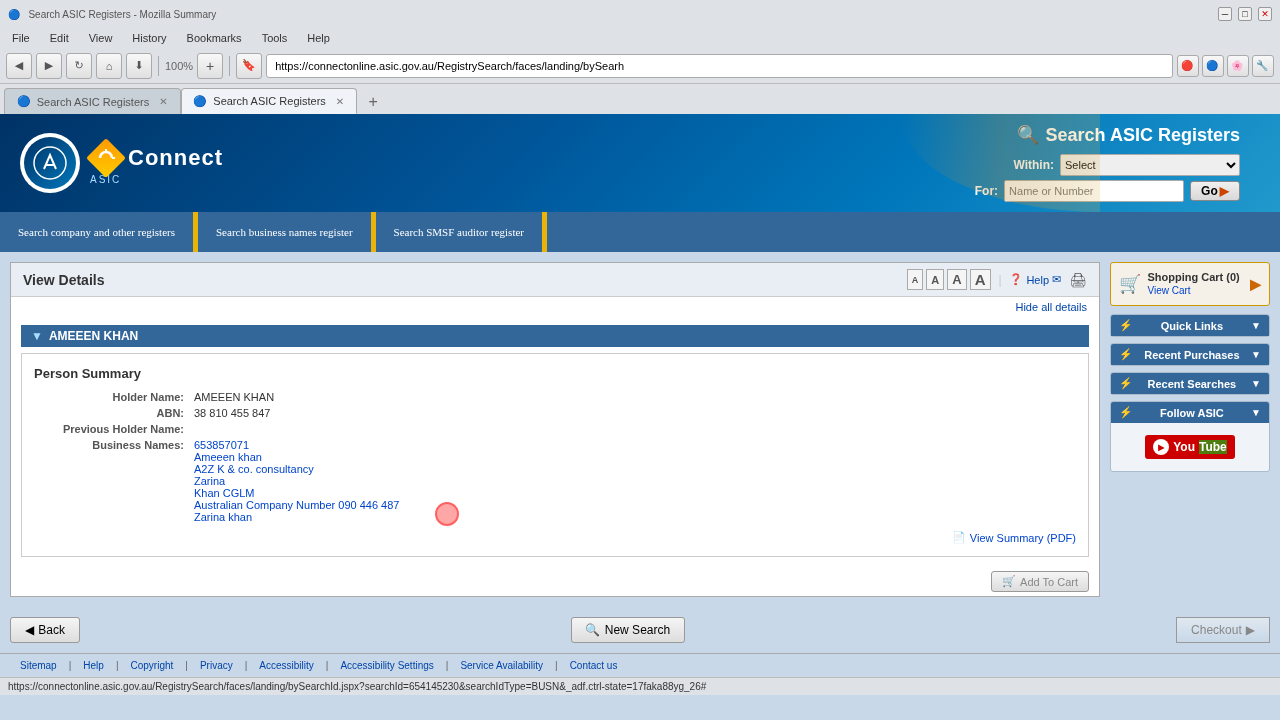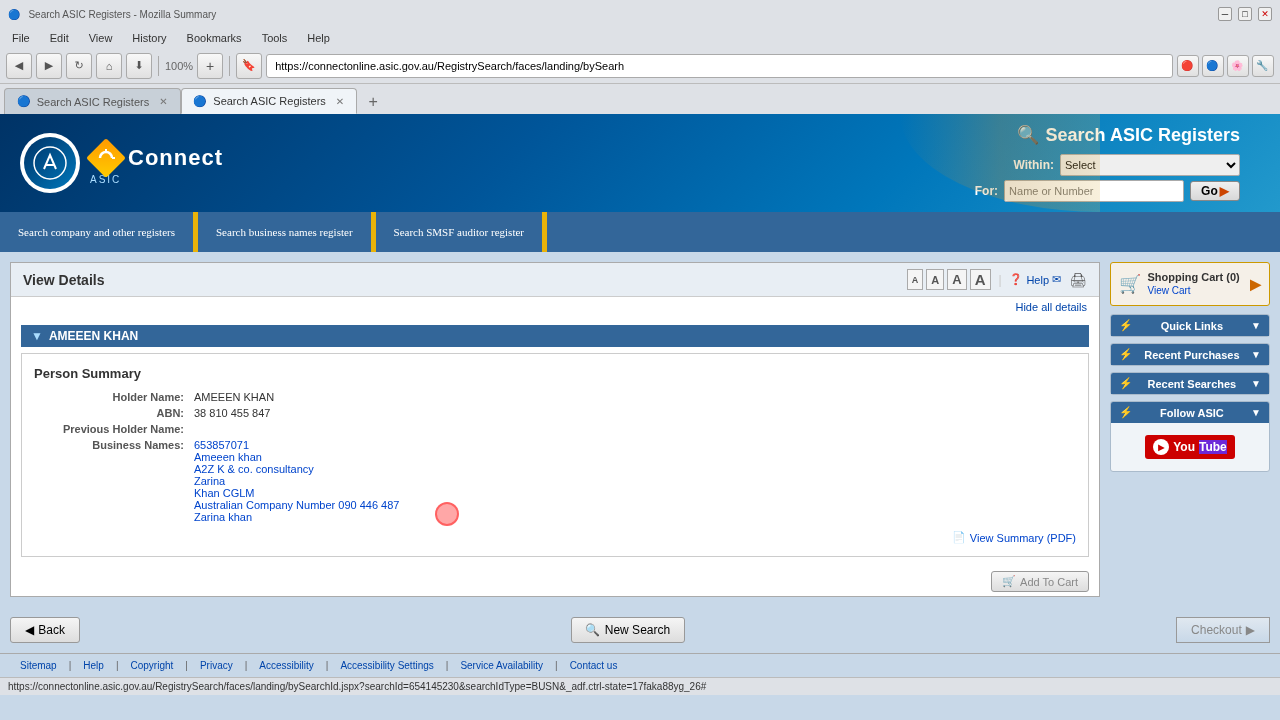--- a/index.html
+++ b/index.html
@@ -359,21 +359,21 @@
         <div class="follow-asic-box">
           <div class="sidebar-section-header">
             <span>⚡</span>
             <span>Follow ASIC</span>
             <span class="sidebar-toggle">▼</span>
           </div>
           <div style="padding:6px; text-align:center;">
             <div class="youtube-logo">
               <div class="yt-play">▶</div>
               <span>You</span>
-              <span style="background:#6d28d9;font-weight:bold;">Tube</span>
+              <span style="background:#4d7c0f;font-weight:bold;">Tube</span>
             </div>
           </div>
         </div>
       </div>
     </div>
 
     <div class="action-bar">
       <button class="back-btn">
         <span>◀</span>
         <span>Back</span>

